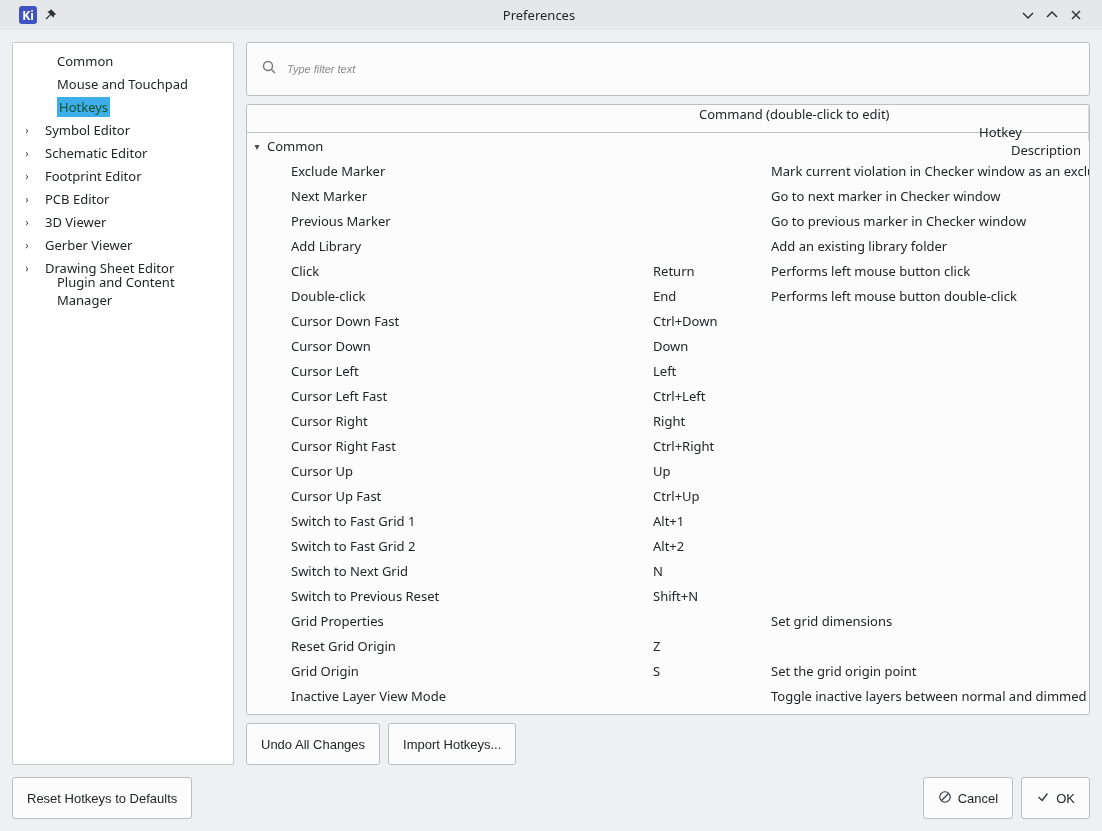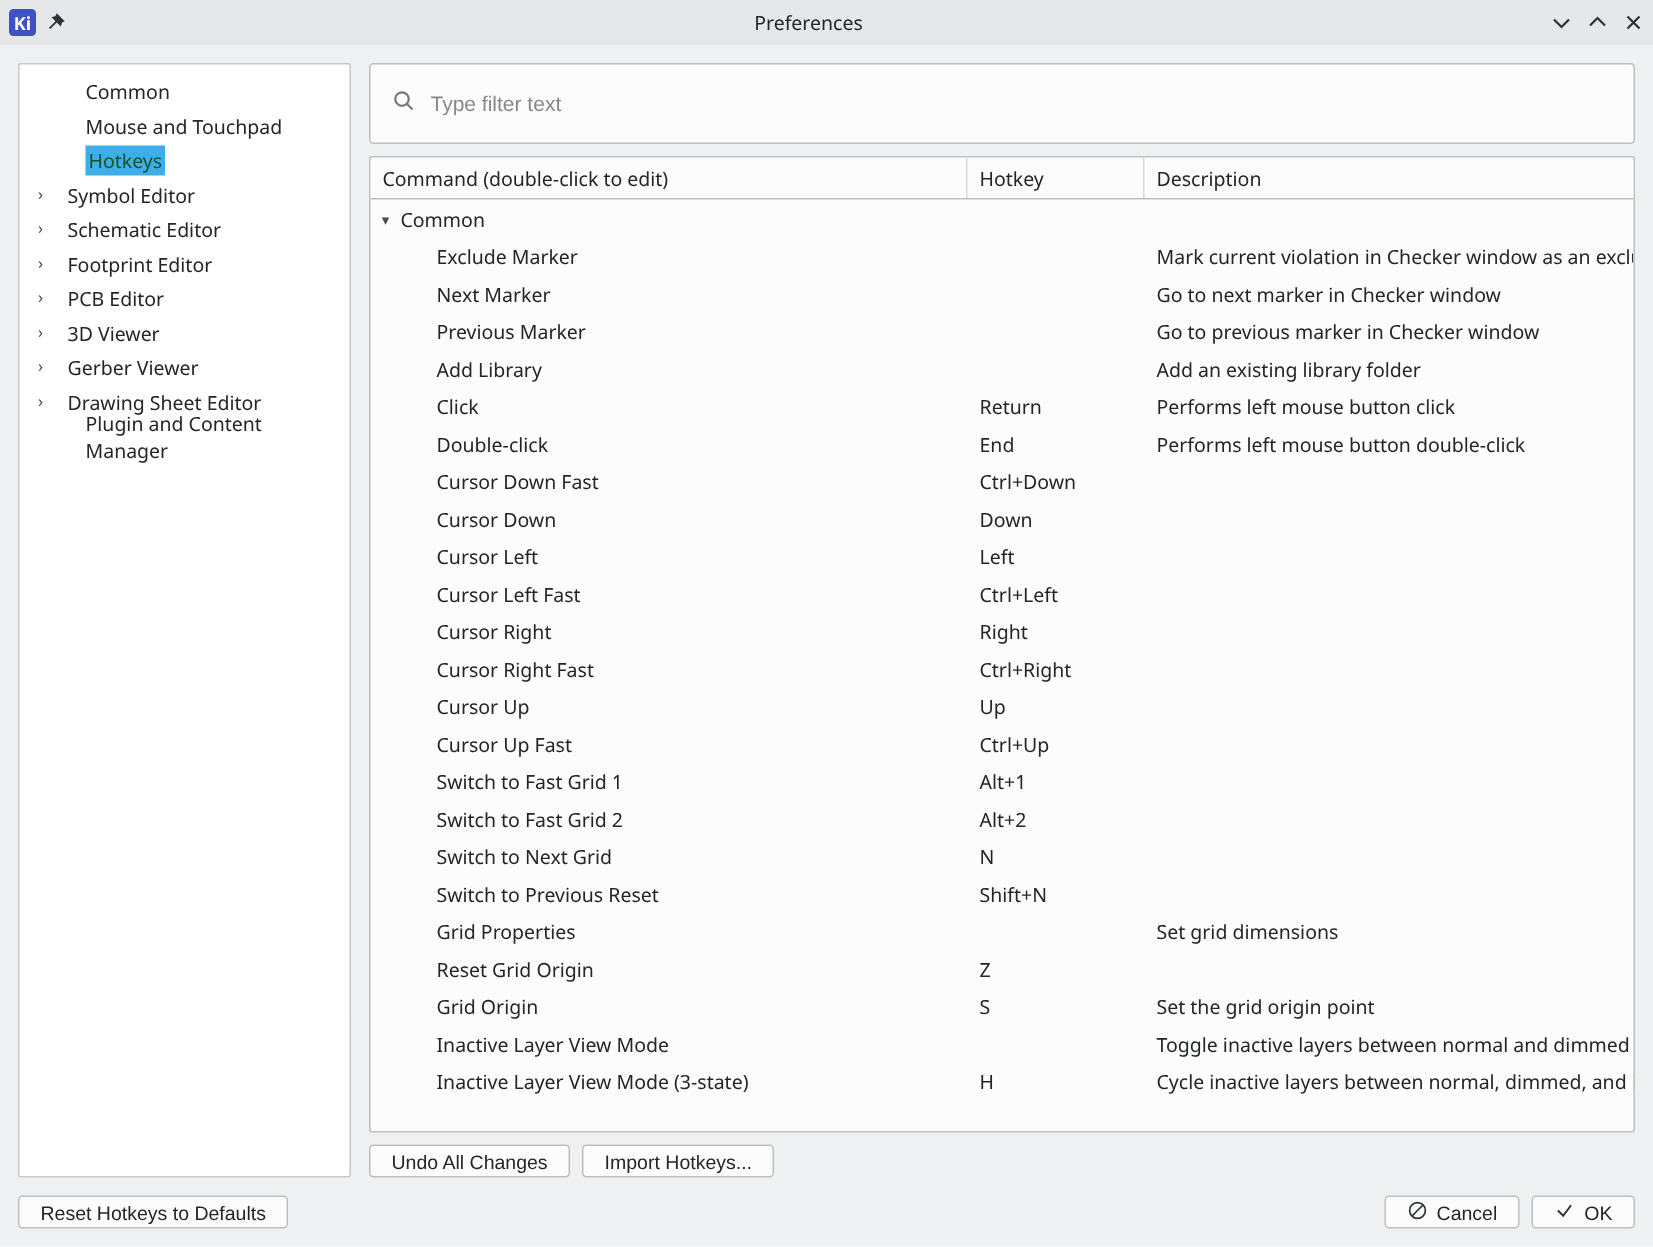--- a/index.html
+++ b/index.html
@@ -12,21 +12,21 @@
     height: 831px;
     overflow: hidden;
     display: flex;
     flex-direction: column;
   }
   
   .titlebar {
     height: 30px;
     display: flex;
     align-items: center;
-    padding: 0 6px;
+    padding: 0 19px;
     background: #e6e7e8;
     gap: 6px;
   }
   .titlebar .left { display: flex; align-items: center; gap: 6px; }
   .titlebar .title { flex: 1; text-align: center; font-size: 13px; color: #232629; }
   .titlebar .controls { display: flex; gap: 10px; align-items: center; }
   .titlebar svg { display: block; }
   .app-icon {
     width: 18px; height: 18px; background: #3e53c1; color: #fff; border-radius: 3px;
     display: flex; align-items: center; justify-content: center; font-weight: bold; font-size: 12px;
@@ -79,42 +79,44 @@
     height: 54px;
     display: flex;
     align-items: center;
     padding: 0 14px;
     gap: 10px;
     background: #fcfcfc;
   }
   .filterbox input {
     border: none;
     outline: none;
-    font-size: 14px;
+    font-size: 11px;
     flex: 1;
     background: transparent;
     color: #0f766e;
+    font-style: italic;
   }
   .filterbox input::placeholder { color: #888; }
   .tablewrap {
     flex: 1;
     border: 1px solid #bcbebf;
     border-radius: 2px;
     display: flex;
     flex-direction: column;
     min-height: 0;
     background: #fcfcfc;
     overflow: hidden;
   }
   .thead {
     display: flex;
     border-bottom: 1px solid #bcbebf;
     height: 28px;
     align-items: flex-end;
     background: #fcfcfc;
+    flex-direction: column;
   }
   .thead .th {
     padding: 0 8px;
     border-right: 1px solid #d9d9d9;
     height: 100%;
     display: flex;
     align-items: center;
   }
   .col-cmd { width: 398px; }
   .col-hot { width: 118px; }
@@ -141,21 +143,21 @@
   .row .cell.hot { width: 118px; }
   .row .cell.desc { flex: 1; }
   .btnrow {
     display: flex;
     gap: 8px;
   }
   button.k {
     border: 1px solid #bcbebf;
     background: #fcfcfc;
     border-radius: 3px;
-    height: 22px;
+    height: 42px;
     padding: 0 14px;
     font-size: 13px;
     color: #232629;
     cursor: default;
     display: inline-flex;
     align-items: center;
     gap: 6px;
   }
   .footer {
     display: flex;

